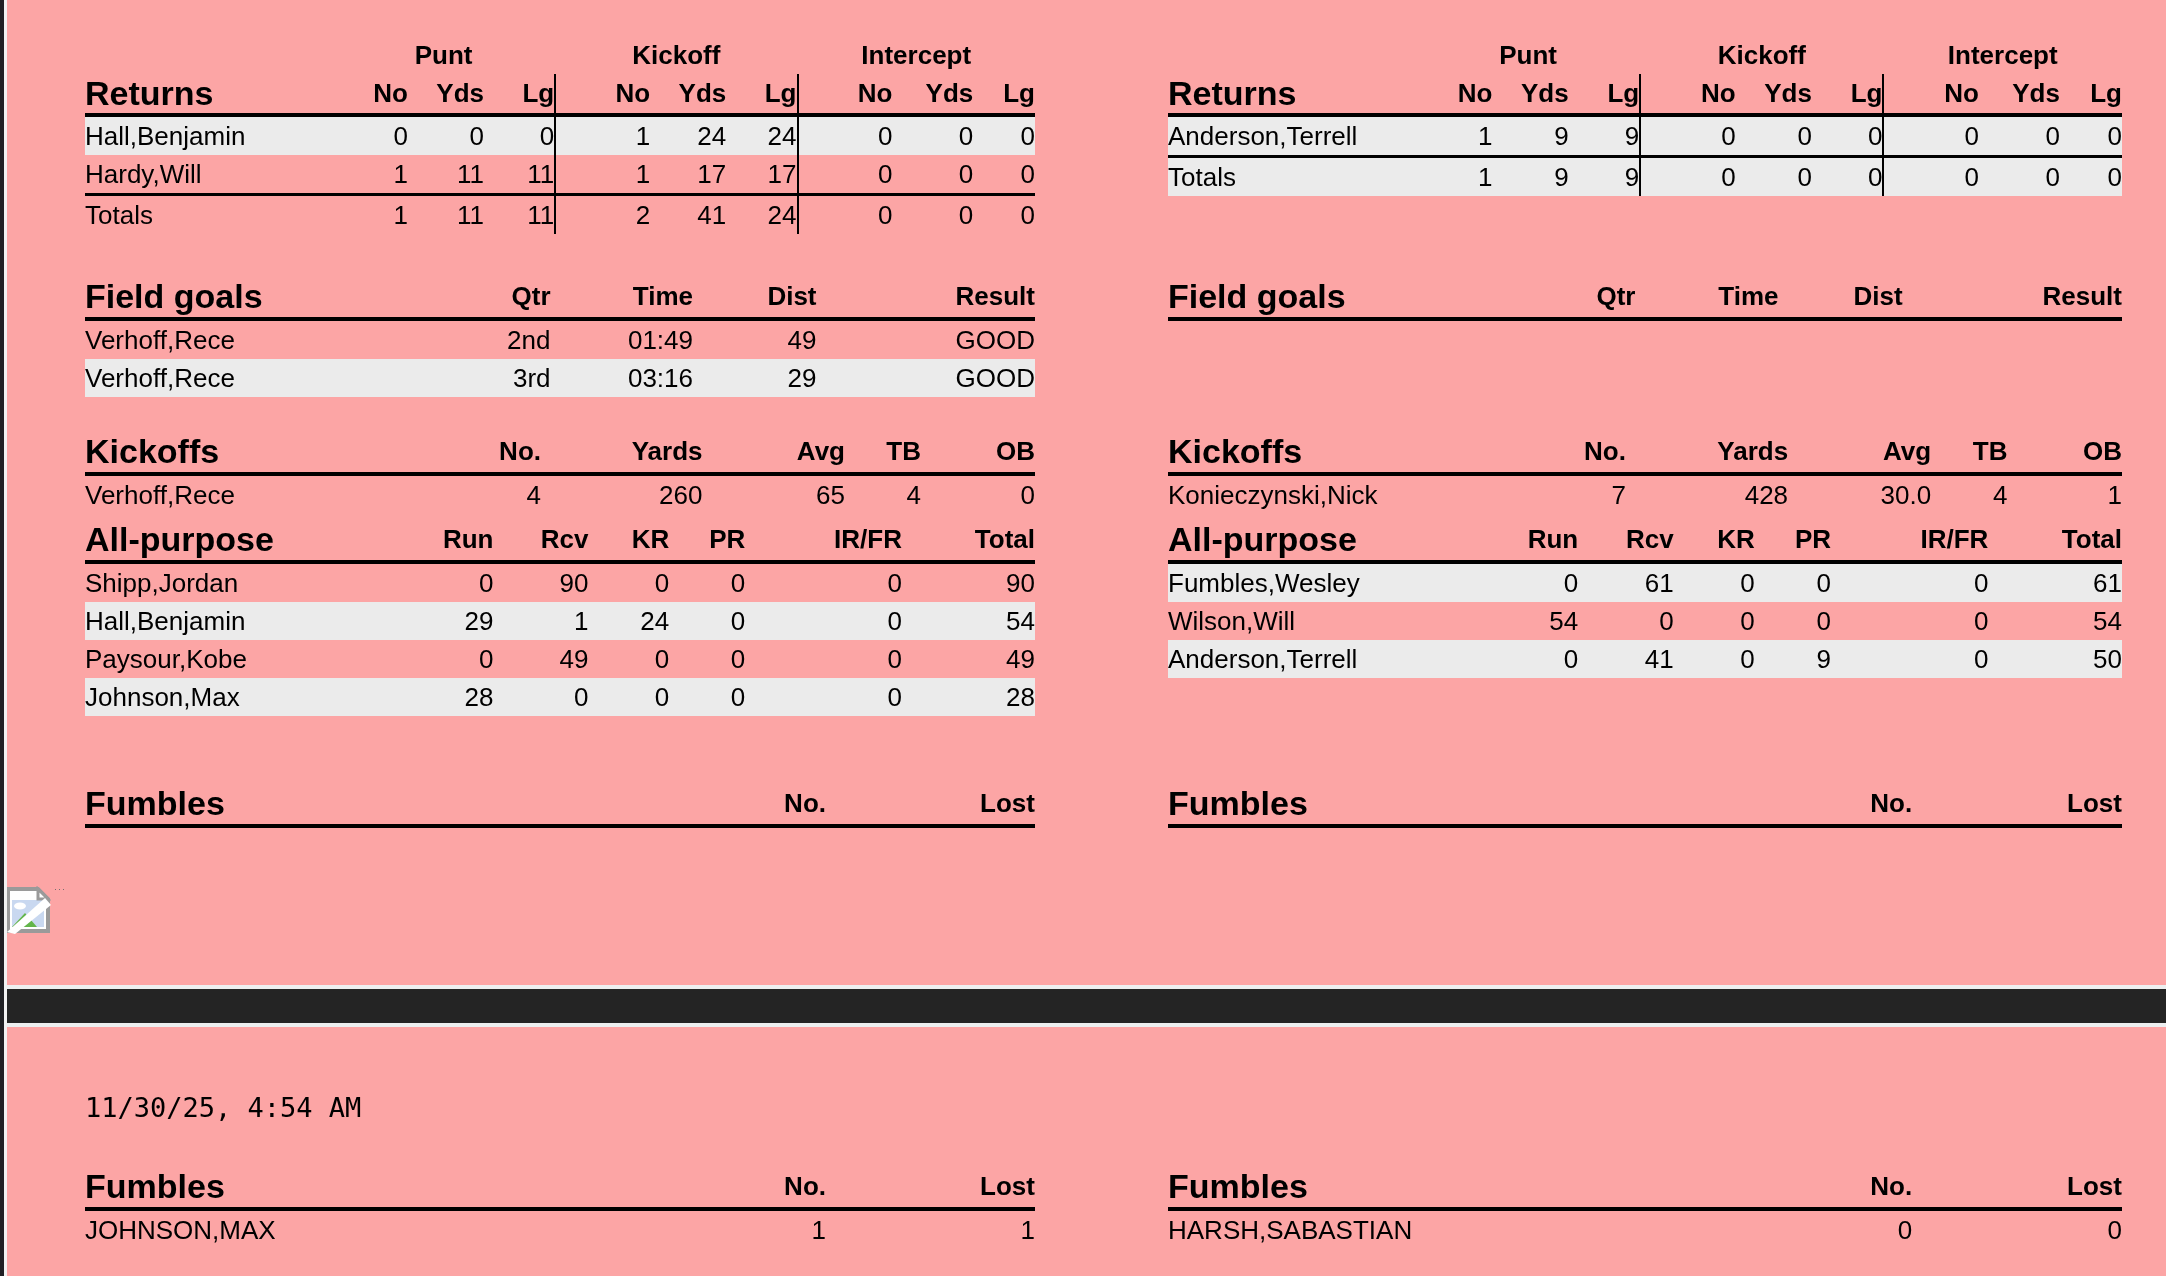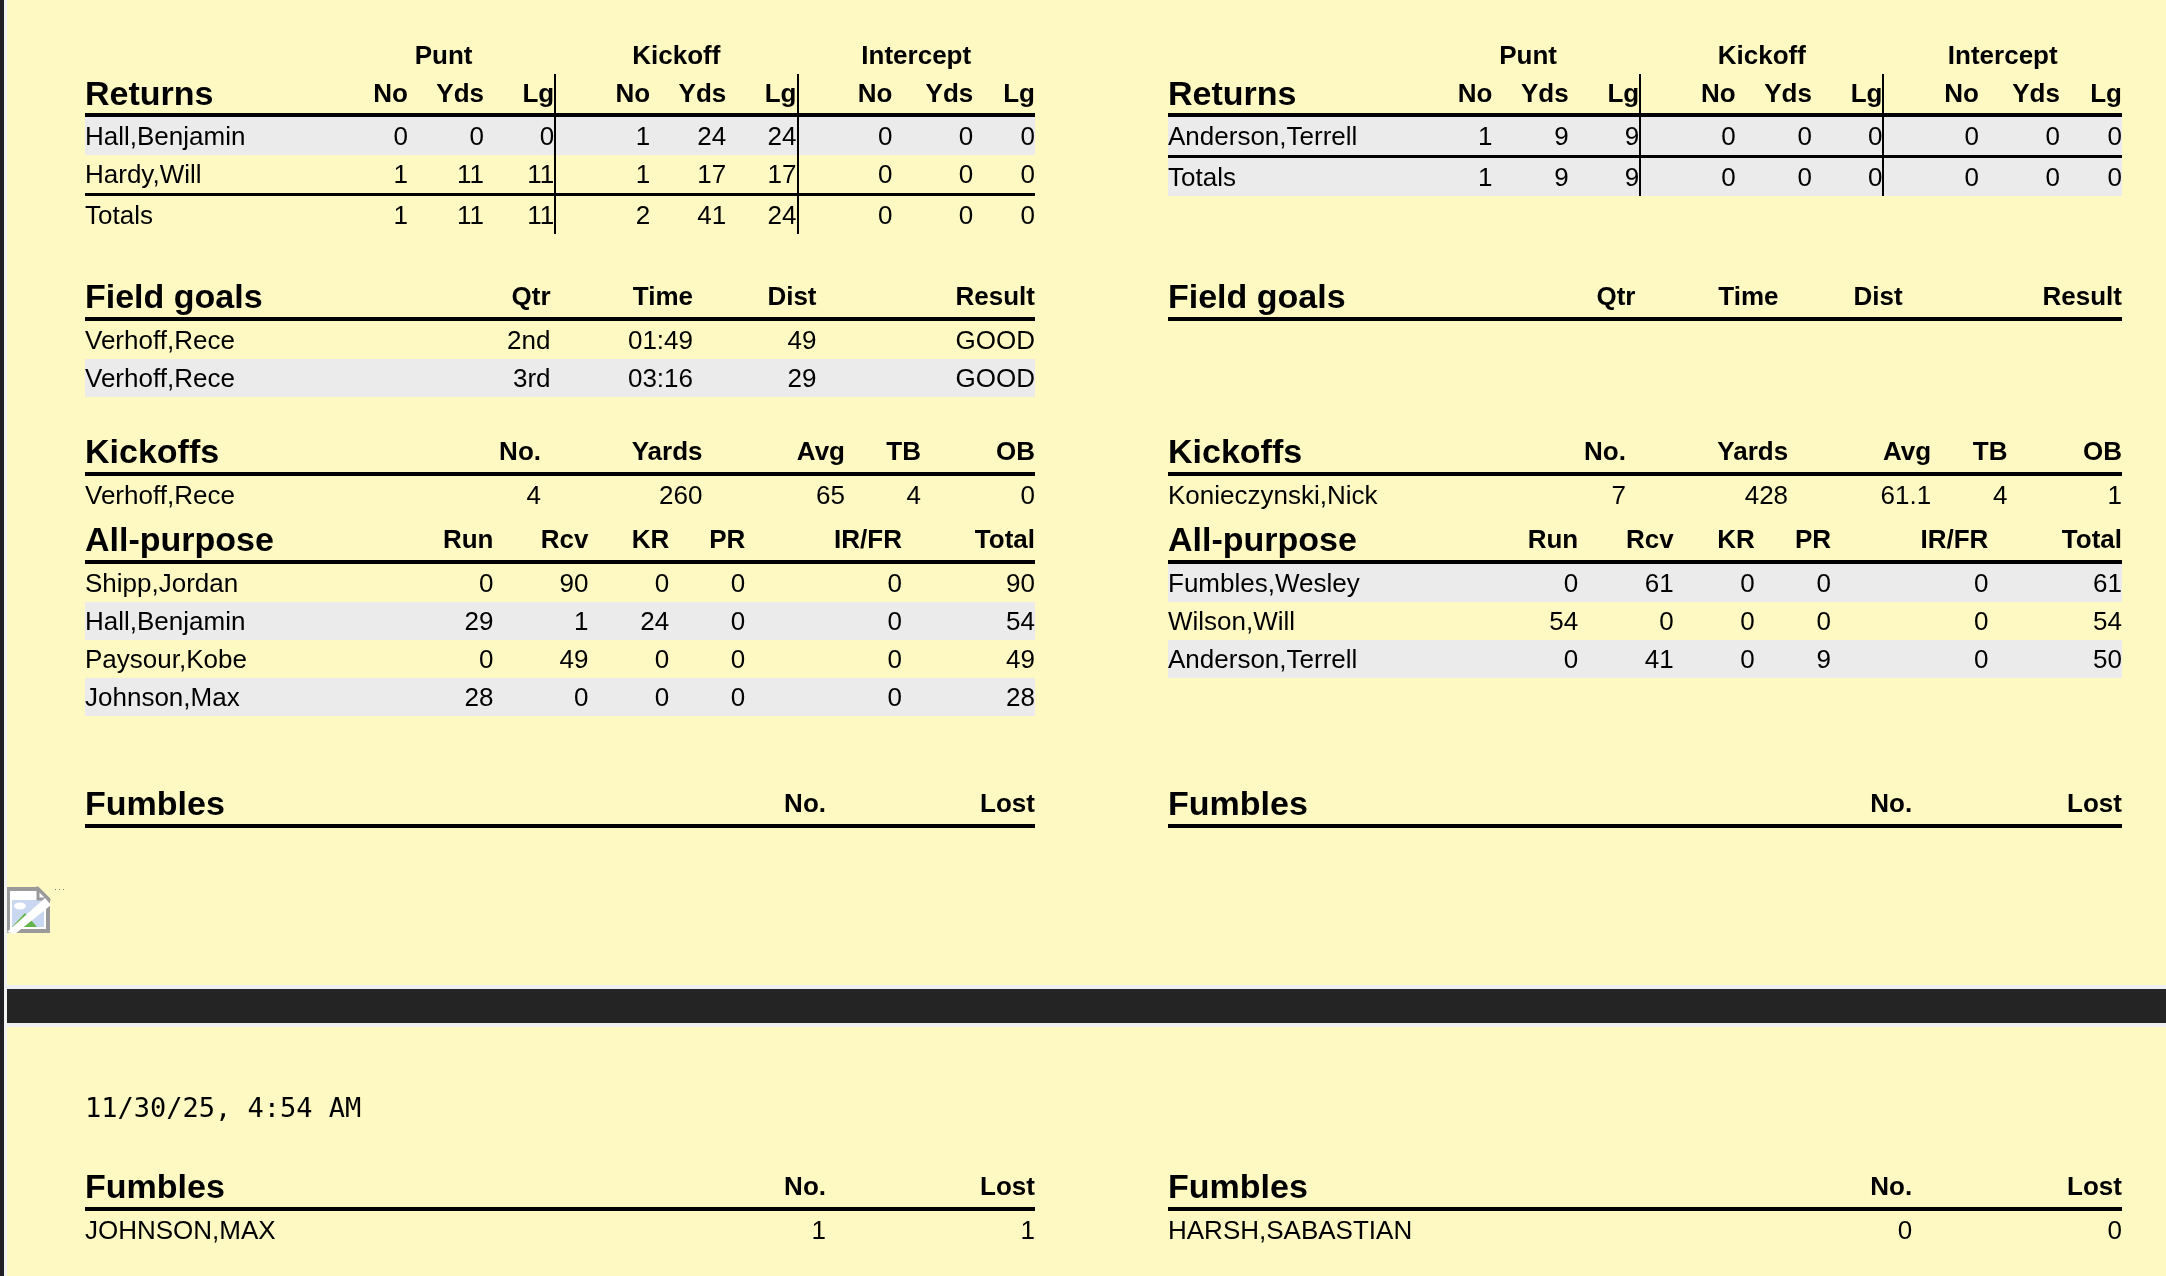--- a/index.html
+++ b/index.html
@@ -1,17 +1,17 @@
 <!DOCTYPE html>
 <html><head>
 <meta charset="utf-8">
 <style>
   html,body{margin:0;padding:0;background:#ffffff;}
   #screen{
-    position:relative;width:2166px;height:1276px;overflow:hidden;background:#fef9c3;
+    position:relative;width:2166px;height:1276px;overflow:hidden;background:#fca5a5;
     font-family:"Liberation Sans",sans-serif;color:#000;
   }
   
   #edge-dark{position:absolute;left:0;top:0;width:4px;height:1276px;background:#202024;z-index:30;}
   #edge-light{position:absolute;left:4px;top:0;width:3px;height:1276px;background:#f2f2f2;z-index:30;}
 
   
   #page-gap{position:absolute;left:0;top:985px;width:2166px;height:42px;background:#242424;
     border-top:4px solid #edeff0;border-bottom:4px solid #edeff0;box-sizing:border-box;z-index:10;}
 
@@ -405,21 +405,21 @@
               <th>Avg</th>
               <th>TB</th>
               <th>OB</th>
             </tr>
           </thead>
           <tbody>
             <tr class="datarow">
               <td class="name">Konieczynski,Nick</td>
               <td>7</td>
               <td>428</td>
-              <td>61.1</td>
+              <td>30.0</td>
               <td>4</td>
               <td>1</td>
             </tr>
           </tbody>
         </table>
       </div>
     <div class="section sec-ap">
         <table class="ap single">
           <colgroup>
             <col style="width: 33%;">

